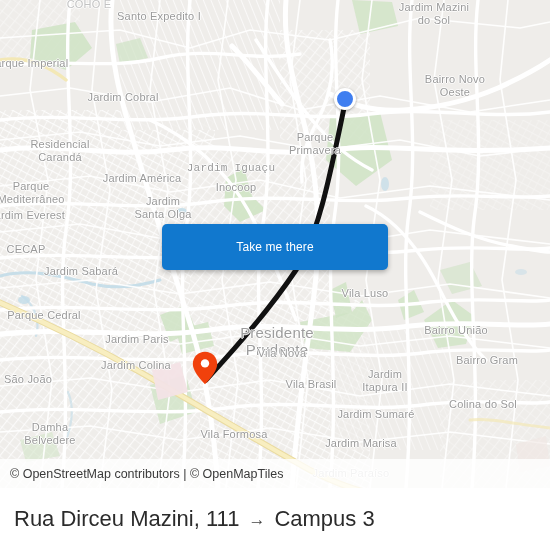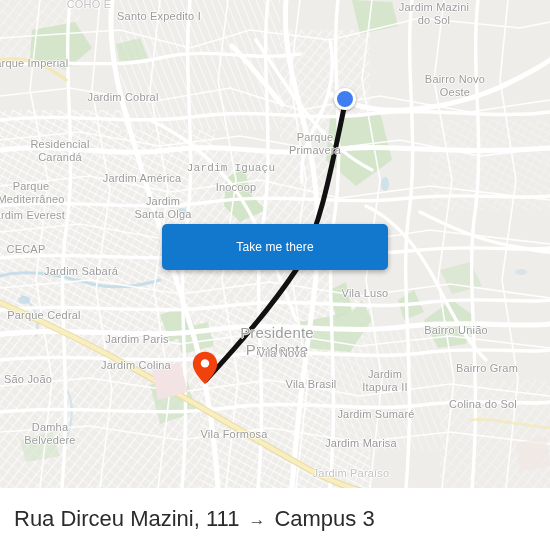--- a/index.html
+++ b/index.html
@@ -323,21 +323,21 @@
         <div class="place city" style="left: 277px; top: 299px;">Presidente
 Prudente</div>
         <div class="place" style="left: 365px; top: 293px;">Vila Luso</div>
         <div class="place" style="left: 44px; top: 315px;">Parque Cedral</div>
         <div class="place" style="left: 456px; top: 330px;">Bairro União</div>
         <div class="place" style="left: 137px; top: 339px;">Jardim Paris</div>
         <div class="place" style="left: 136px; top: 365px;">Jardim Colina</div>
         <div class="place" style="left: 282px; top: 353px;">Vila Nova</div>
         <div class="place" style="left: 385px; top: 380px;">Jardim
 Itapura II</div>
-        <div class="place" style="left: 487px; top: 360px; margin-top: 8px;">Bairro Gram</div>
+        <div class="place" style="left: 487px; top: 360px;">Bairro Gram</div>
         <div class="place" style="left: 28px; top: 379px;">São João</div>
         <div class="place" style="left: 311px; top: 384px;">Vila Brasil</div>
         <div class="place" style="left: 483px; top: 404px;">Colina do Sol</div>
         <div class="place" style="left: 376px; top: 414px;">Jardim Sumaré</div>
         <div class="place" style="left: 50px; top: 433px;">Damha
 Belvedere</div>
         <div class="place" style="left: 234px; top: 434px;">Vila Formosa</div>
         <div class="place" style="left: 361px; top: 443px;">Jardim Marisa</div>
         <div class="place faded" style="left: 351px; top: 473px;">Jardim Paraíso</div>
       </div>
@@ -346,20 +346,23 @@
 
     <div class="marker-origin" id="origin-marker" style="left: 205px; top: 385px;">
       <svg viewBox="0 0 26 34" width="26" height="34">
         <path d="M13 0.8 C6.2 0.8 0.8 6.2 0.8 13 C0.8 21.5 13 33.2 13 33.2 C13 33.2 25.2 21.5 25.2 13 C25.2 6.2 19.8 0.8 13 0.8 Z" fill="#f1410c"></path>
         <circle cx="13" cy="12.4" r="4.2" fill="#ffffff"></circle>
       </svg>
     </div>
 
     <button id="cta" style="background: rgb(17, 120, 206); color: rgb(255, 255, 255);">Take me there</button>
 
+    <div id="attribution">
+      <span class="attr-text">© OpenStreetMap contributors | © OpenMapTiles</span>
+    </div>
   </div>
 
   <div id="footer">
     <div id="trip">
       <span class="endpoint">Rua Dirceu Mazini, 111</span>
       <span class="arrow-icon">→</span>
       <span class="endpoint">Campus 3</span>
     </div>
   </div>
 

